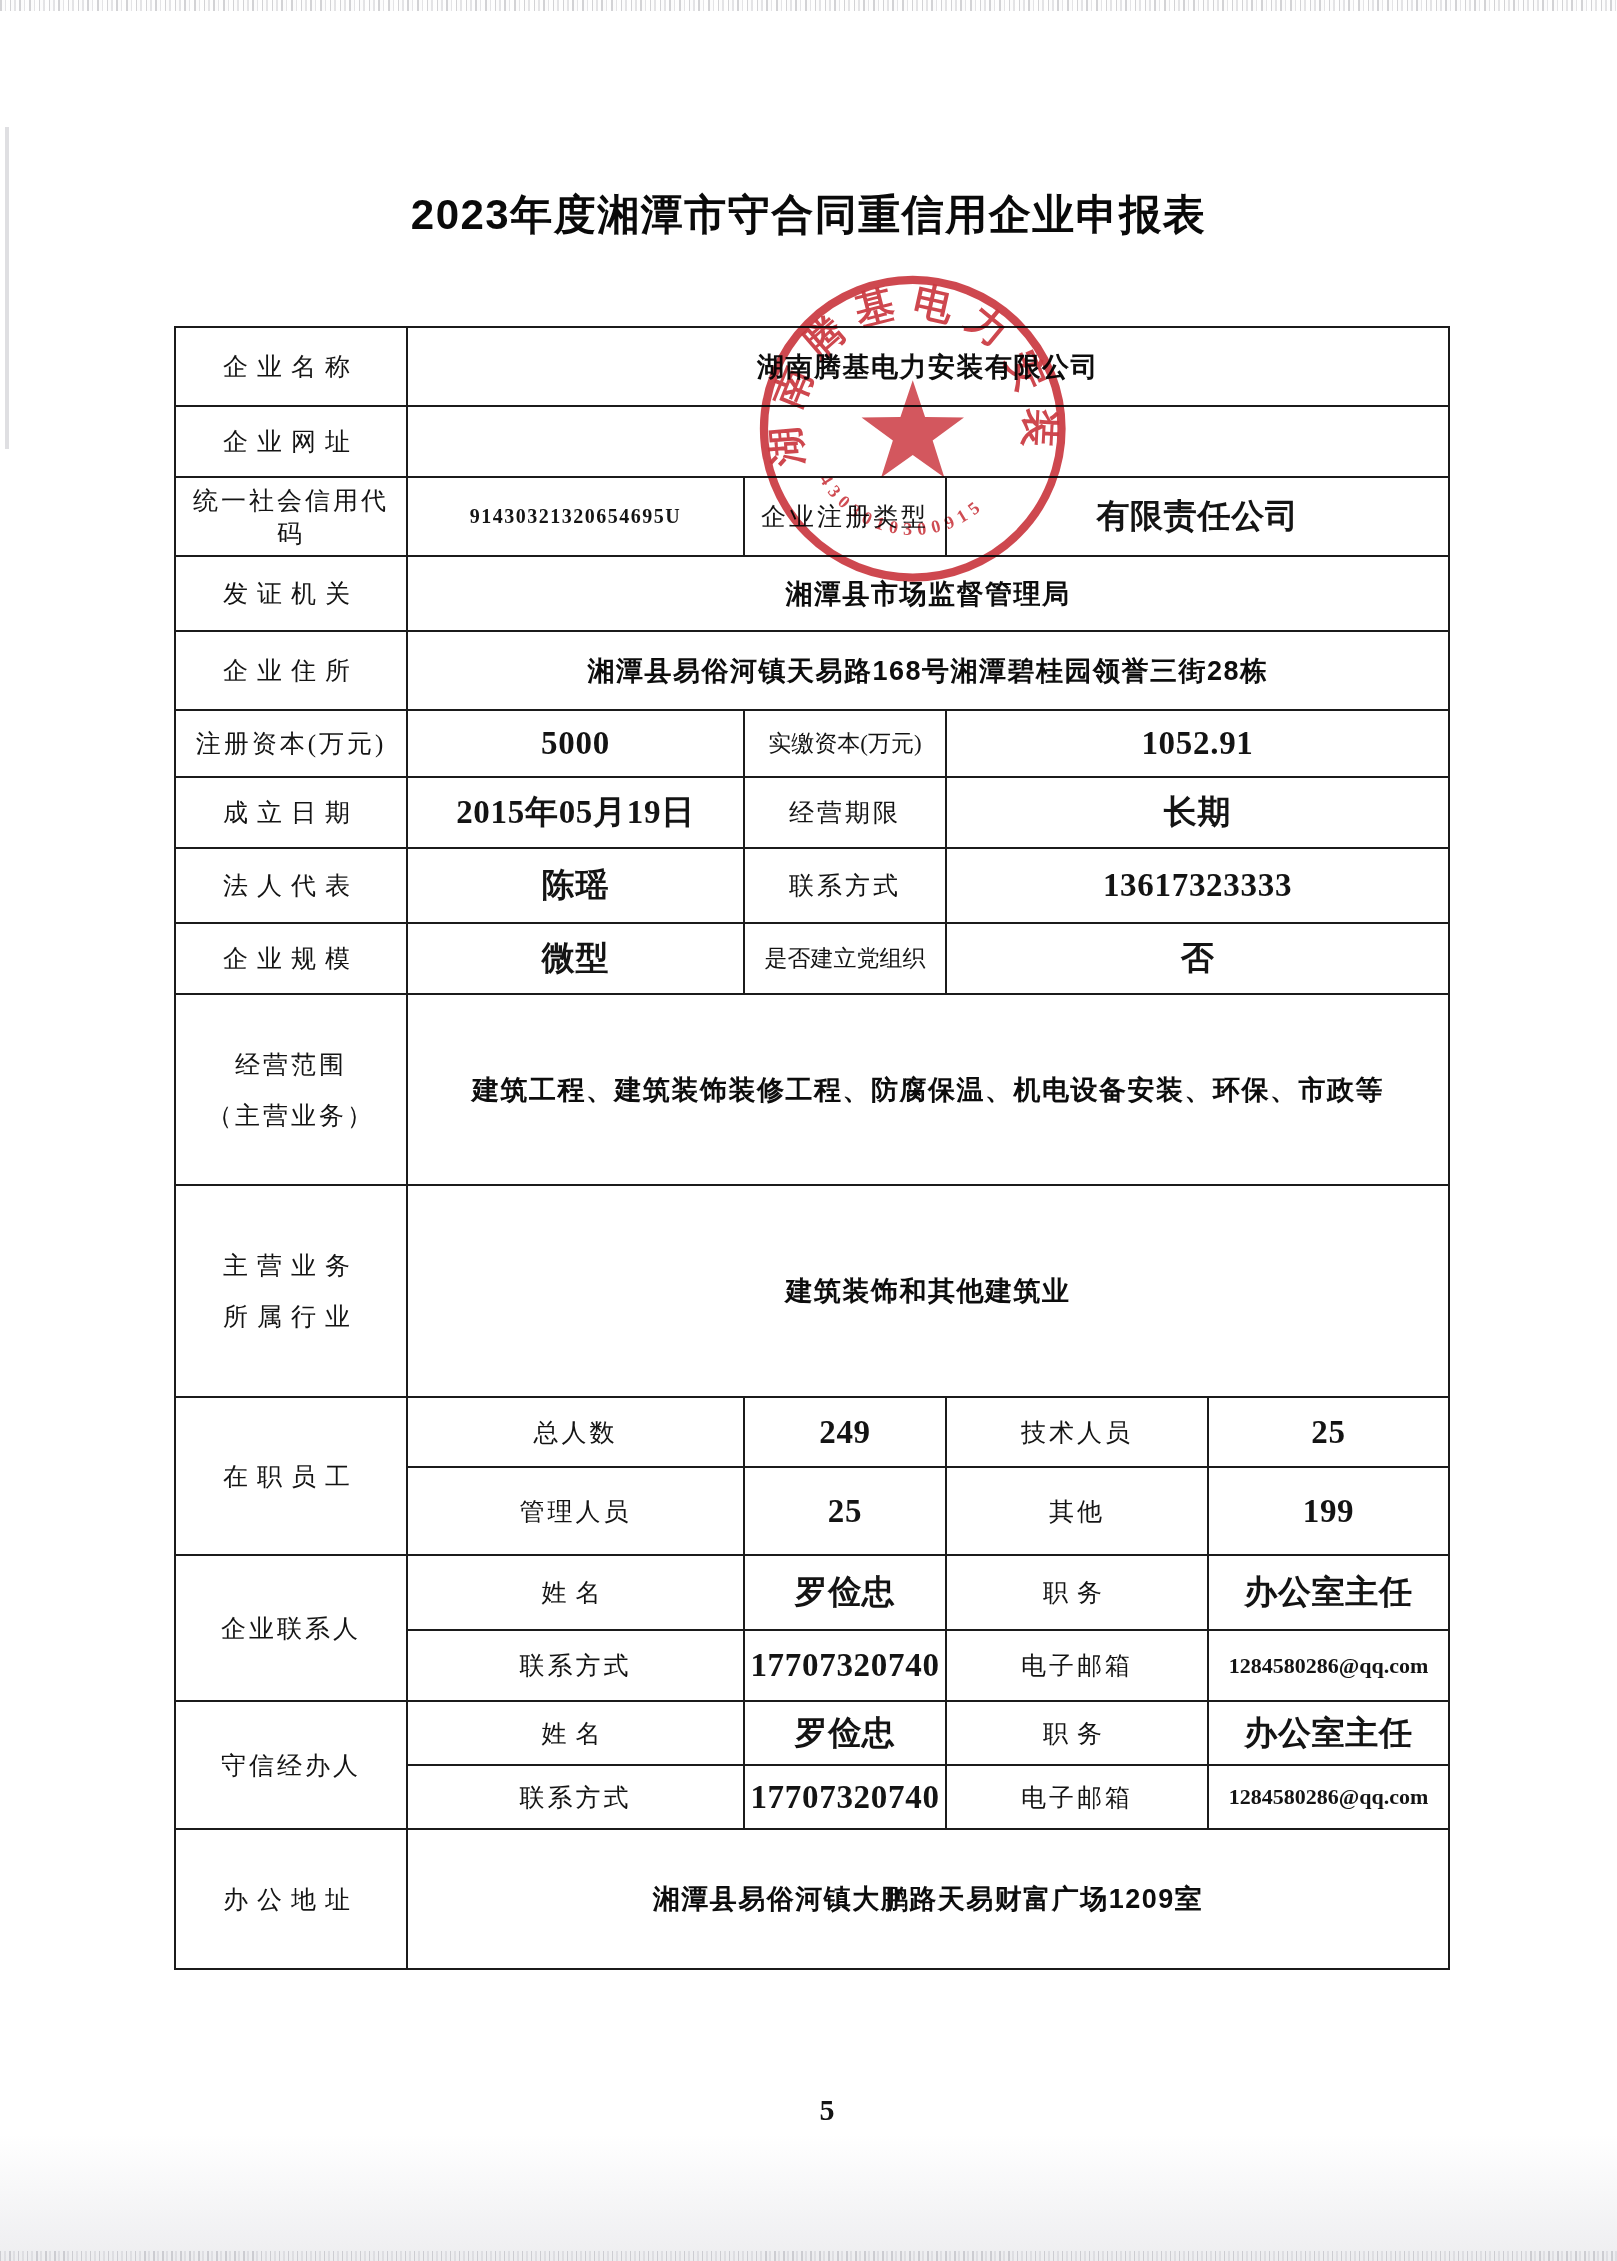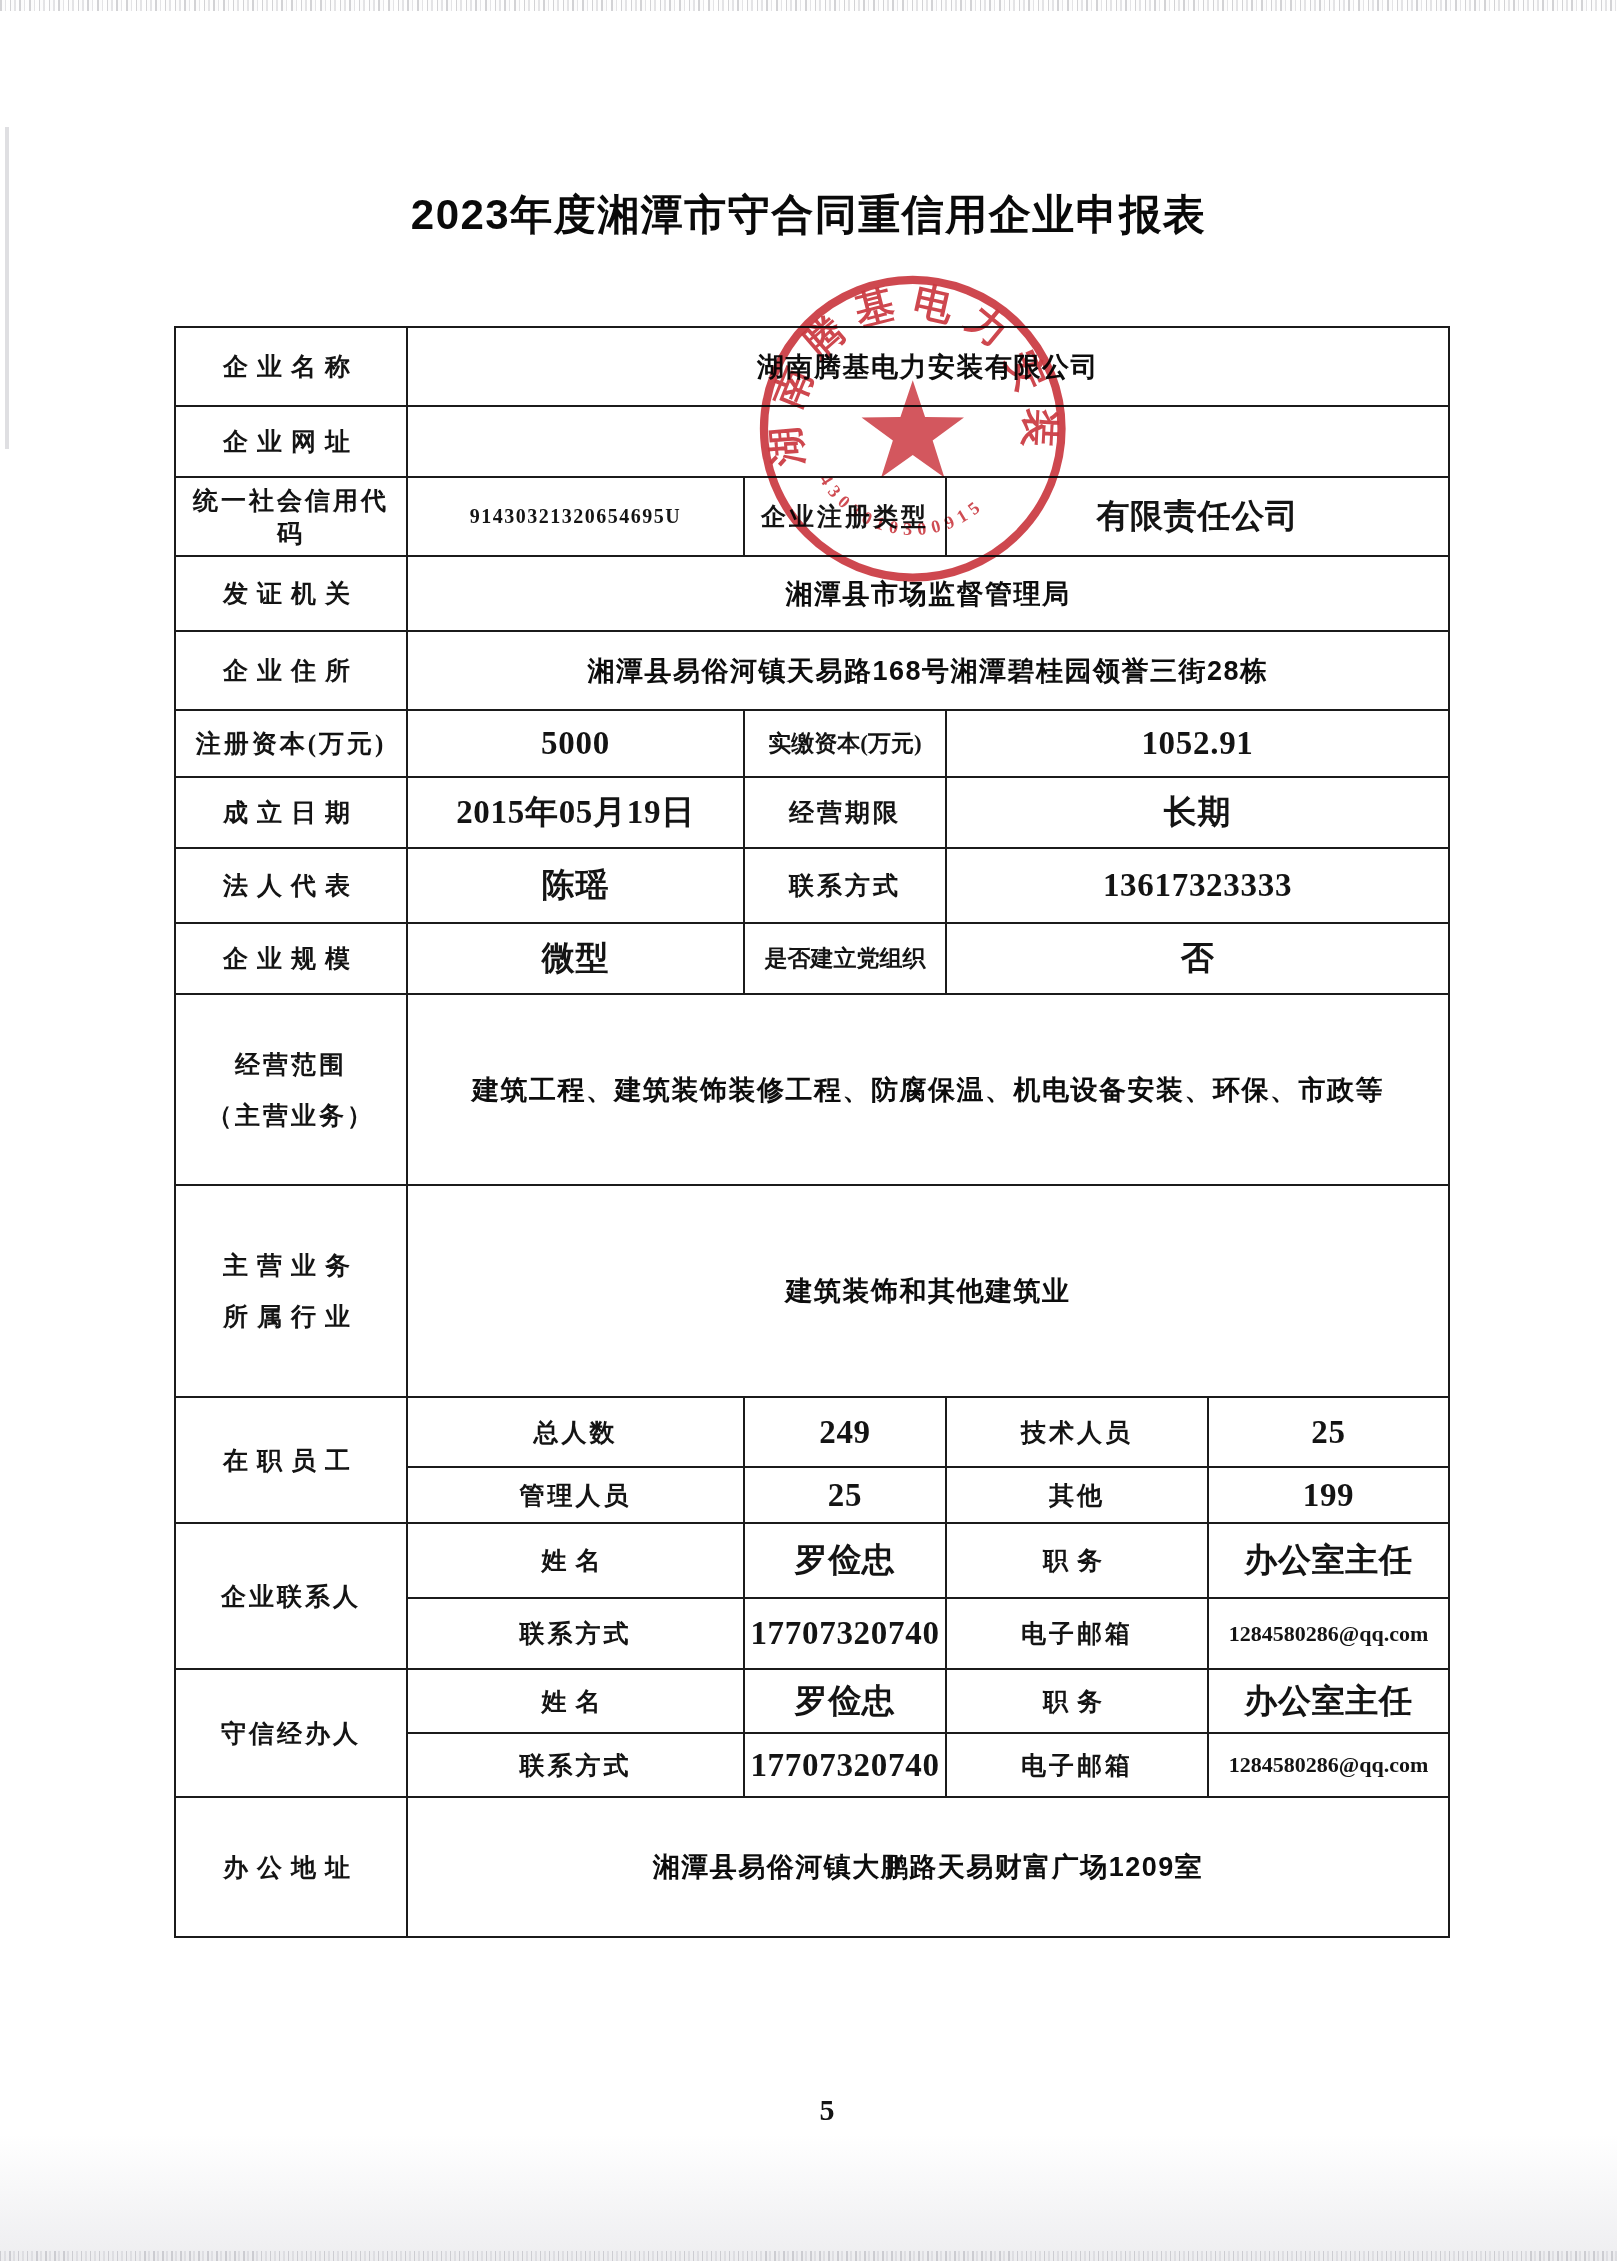--- a/index.html
+++ b/index.html
@@ -18,34 +18,34 @@
       rgba(120,120,135,.35) 3.7px 6px, rgba(240,240,244,.06) 6px 9px);}
 
   
   .title{position:absolute;left:0;top:187px;width:1617px;text-align:center;margin:0;
     font-family:"Liberation Sans", sans-serif;font-weight:700;font-size:42px;letter-spacing:1.5px;color:#0a0a0a;}
 
   
   table.form{position:absolute;left:174px;top:326px;width:1274px;border-collapse:collapse;table-layout:fixed;}
   table.form td{border:2.2px solid #1b1b1b;text-align:center;vertical-align:middle;
     padding:0 4.5px;overflow:hidden;}
-  .lab{font-size:25px;font-weight:700;letter-spacing:3px;}
+  .lab{font-size:25px;font-weight:400;letter-spacing:3px;}
   .sp{letter-spacing:9px;}
   .tight{letter-spacing:0;font-size:23px;}
   .val{font-size:33px;font-weight:600;letter-spacing:0.7px;}
   .code{font-size:20px;letter-spacing:1.5px;}
   .bv{font-family:"Liberation Sans", sans-serif;font-weight:700;font-size:27px;letter-spacing:1.5px;color:#0d0d0d;}
   .email{font-size:22px;letter-spacing:0;}
   .lo{vertical-align:bottom;padding-bottom:9px;}
   .hi{vertical-align:top;padding-top:10.5px;}
   .klo{vertical-align:bottom;padding-bottom:13.5px;}
   .vhi{vertical-align:top;padding-top:9px;}
   .two-line div{line-height:51px;}
 
-  tr.h85{height:64px;} tr.h90{height:67px;} tr.h93{height:56px;} tr.h94{height:70px;}
+  tr.h85{height:64px;} tr.h90{height:67px;} tr.h93{height:88px;} tr.h94{height:70px;}
   tr.h95{height:71px;} tr.h100{height:75px;} tr.h105{height:79px;} tr.h185{height:140px;} tr.h255{height:191px;} tr.h283{height:212px;}
 
   
   .stamp{position:absolute;left:752px;top:268px;width:323px;height:323px;
     mix-blend-mode:multiply;opacity:.9;pointer-events:none;}
 
   
   .footer{position:absolute;left:0;top:2093px;width:1617px;text-align:center;
     padding-left:37px;box-sizing:border-box;font-size:30px;font-weight:600;}
 </style>

